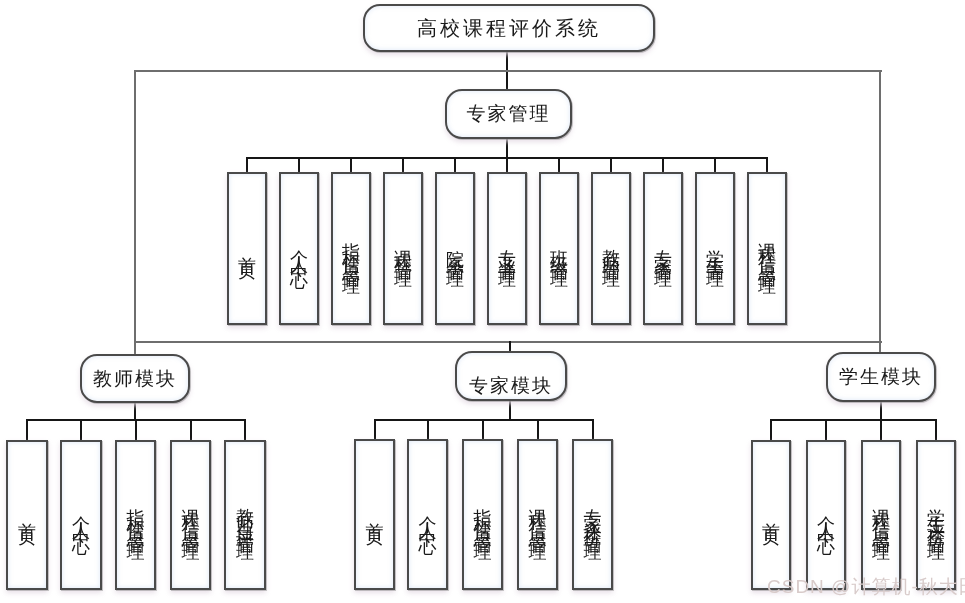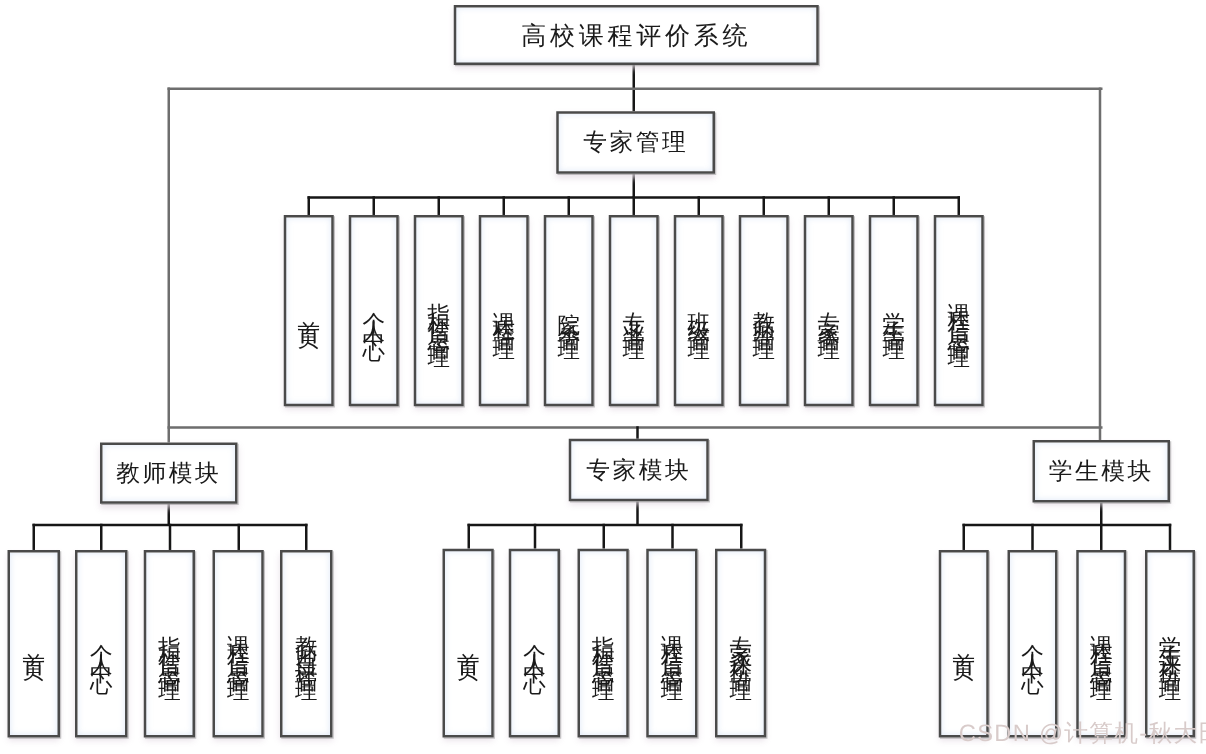--- a/index.html
+++ b/index.html
@@ -12,21 +12,21 @@
   .line.gray{background:#6e6e6e;}
   .line.h{height:2px;}
   .line.v{width:2px;}
   .box{
     position:absolute;background:#ffffff;border:2px solid #4a4a4a;
     box-sizing:border-box;display:flex;align-items:center;justify-content:center;
     box-shadow:1px 1px 0 rgba(120,120,120,.4),0 3px 5px rgba(228,219,228,.85),
                inset 0 0 5px rgba(206,221,242,.7);
     z-index:2;
   }
-  .hbox{font-size:19px;letter-spacing:2px;white-space:nowrap;}
+  .hbox{font-size:19px;letter-spacing:2px;white-space:nowrap;border-radius:17px;}
   .hbox.root{font-size:20px;letter-spacing:3px;}
   .vbox span{
     writing-mode:vertical-rl;text-orientation:upright;
     font-size:18px;letter-spacing:7px;line-height:1;
   }
   .watermark{
     position:absolute;left:767px;top:574px;z-index:3;
     font-size:19px;color:#d8cbca;letter-spacing:1px;white-space:nowrap;
   }
 </style>
@@ -122,21 +122,21 @@
   <div class="box vbox" style="left:695px;top:172px;width:40px;height:153px;">
       <span>学生管理</span>
     </div>
   <div class="box vbox" style="left:747px;top:172px;width:40px;height:153px;">
       <span>课程信息管理</span>
     </div>
 
   <div class="box hbox" style="left:80px;top:354px;width:110px;height:49px;">
     <span>教师模块</span>
   </div>
-  <div class="box hbox" style="left:455px;top:351px;width:112px;height:50px;">
+  <div class="box hbox" style="left:455px;top:351px;width:112px;height:50px;align-items:flex-end;">
     <span>专家模块</span>
   </div>
   <div class="box hbox" style="left:826px;top:352px;width:110px;height:50px;">
     <span>学生模块</span>
   </div>
 
   <div class="box vbox" style="left:6px;top:440px;width:42px;height:150px;">
       <span>首页</span>
     </div>
   <div class="box vbox" style="left:60px;top:440px;width:42px;height:150px;">

